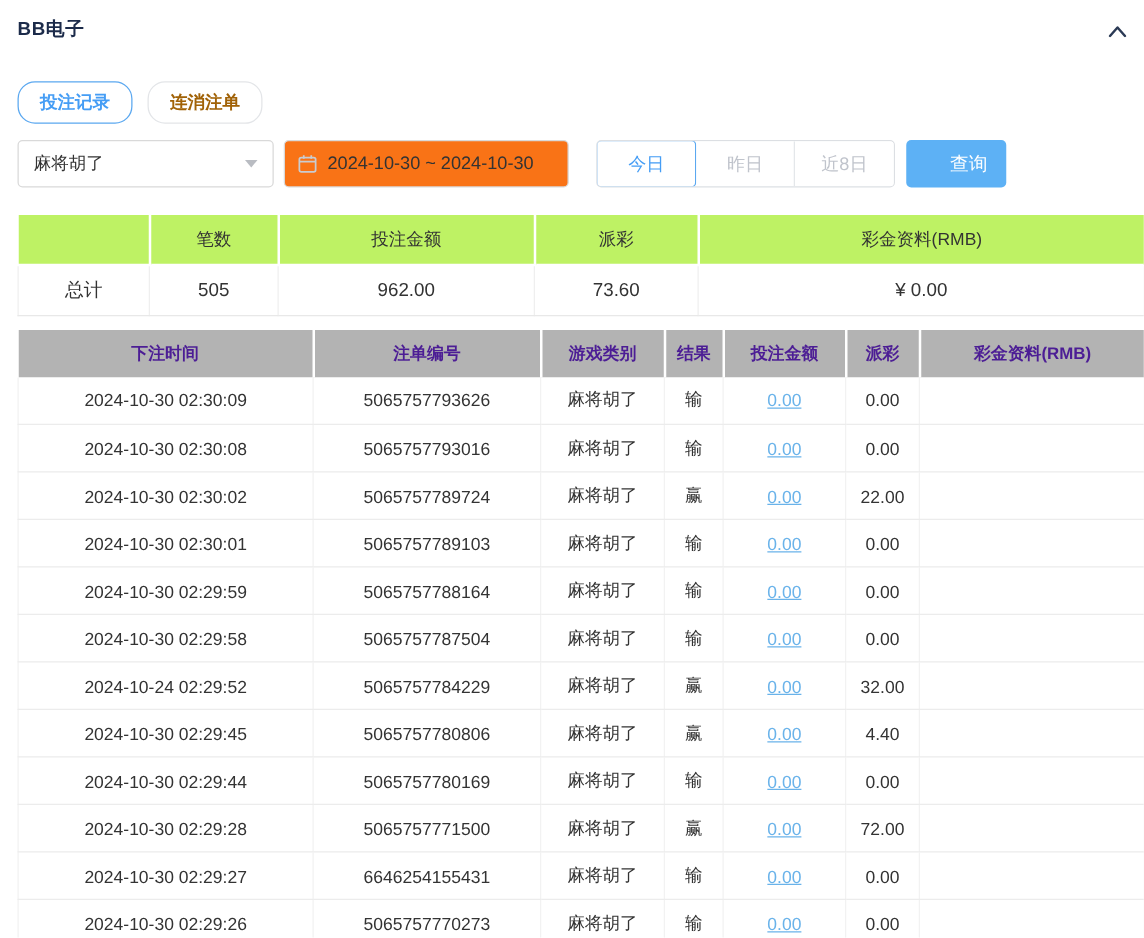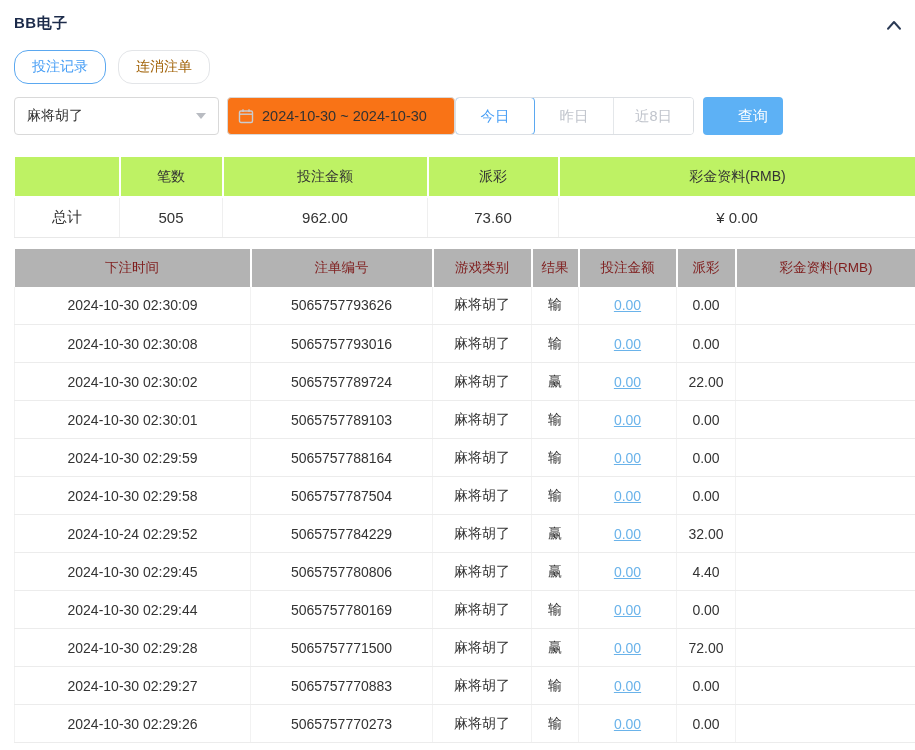--- a/index.html
+++ b/index.html
@@ -10,21 +10,21 @@
   }
   .panel { padding: 14px 0 0 14px; width: 915px; }
 
   
   .panel-header { display: flex; justify-content: space-between; align-items: flex-start; padding-right: 10px; }
   .panel-title { font-size: 15px; font-weight: bold; color: #1c2b4a; letter-spacing: .5px; }
   .collapse-btn { background: none; border: none; cursor: pointer; padding: 2px; margin-top: 2px; }
   .collapse-btn svg { display: block; }
 
   
-  .tabs { display: flex; gap: 12px; margin-top: 16px; }
+  .tabs { display: flex; gap: 12px; margin-top: 31px; font-weight: bold; }
   .tab {
     height: 34px; padding: 0 17px; display: inline-flex; align-items: center;
     background: #fff; border-radius: 14px; font-size: 14px; cursor: pointer;
   }
   .tab.active { border: 1px solid #5ba8f0; color: #459df5; }
   .tab.inactive { border: 1px solid #e3e5e8; color: #a16207; }
 
   
   .filters { display: flex; align-items: center; margin-top: 13px; }
   .select-box {
@@ -36,21 +36,21 @@
     width: 0; height: 0; border-left: 5px solid transparent; border-right: 5px solid transparent;
     border-top: 6px solid #b9bcc2;
   }
   .date-box {
     width: 228px; height: 38px; border: 1px solid #d9d9d9; border-radius: 4px;
     display: flex; align-items: center; gap: 8px; padding: 0 10px; font-size: 14.5px; color: #333;
     background: #f97316; margin-left: 8px; cursor: pointer;
   }
   .cal-icon svg { display: block; }
   .range-group {
-    display: flex; margin-left: 0; border: 1px solid #dcdfe3; border-radius: 4px; overflow: hidden;
+    display: flex; margin-left: 22px; border: 1px solid #dcdfe3; border-radius: 4px; overflow: hidden;
     height: 38px; background: #fff;
   }
   .range-seg {
     width: 79px; height: 100%; display: flex; align-items: center; justify-content: center;
     font-size: 14.5px; color: #c0c4cc; background: #fff; cursor: pointer;
     border-right: 1px solid #e4e7ea;
   }
   .range-seg:last-child { border-right: none; }
   .range-seg.active {
     color: #459df5; border: 1px solid #5ba8f0; border-radius: 4px;
@@ -71,21 +71,21 @@
     border-right: 2px solid #fff; border-bottom: 2px solid #fff; text-align: center;
   }
   .summary-table th:last-child { border-right: none; }
   .summary-table td {
     height: 40px; font-size: 15px; text-align: center; background: #fff;
     border-right: 1px solid #efefef; border-bottom: 1px solid #e8e8e8; border-left: 1px solid #efefef;
   }
 
   .records-table { width: 901px; margin-top: 11px; }
   .records-table th {
-    background: #b3b3b3; height: 38px; font-size: 13.5px; font-weight: normal; color: #7f1d1d;
+    background: #b3b3b3; height: 38px; font-size: 13.5px; font-weight: bold; color: #4c1d95;
     border-right: 2px solid #fff; text-align: center;
   }
   .records-table th:last-child { border-right: none; }
   .records-table td {
     height: 38px; font-size: 14px; color: #333; text-align: center; background: #fff;
     border-right: 1px solid #f2f2f2; border-bottom: 1px solid #ececec; border-left: 1px solid #f2f2f2;
   }
   .bet-link { color: #6ab3ea; text-decoration: underline; cursor: pointer; }
 </style>
 </head>
@@ -291,21 +291,21 @@
     <td>5065757771500</td>
     <td>麻将胡了</td>
     <td>赢</td>
     <td><a class="bet-link">0.00</a></td>
     <td>72.00</td>
     <td></td>
   </tr>
 
   <tr>
     <td>2024-10-30 02:29:27</td>
-    <td>5065757770883</td>
+    <td>6646254155431</td>
     <td>麻将胡了</td>
     <td>输</td>
     <td><a class="bet-link">0.00</a></td>
     <td>0.00</td>
     <td></td>
   </tr>
 
   <tr>
     <td>2024-10-30 02:29:26</td>
     <td>5065757770273</td>

